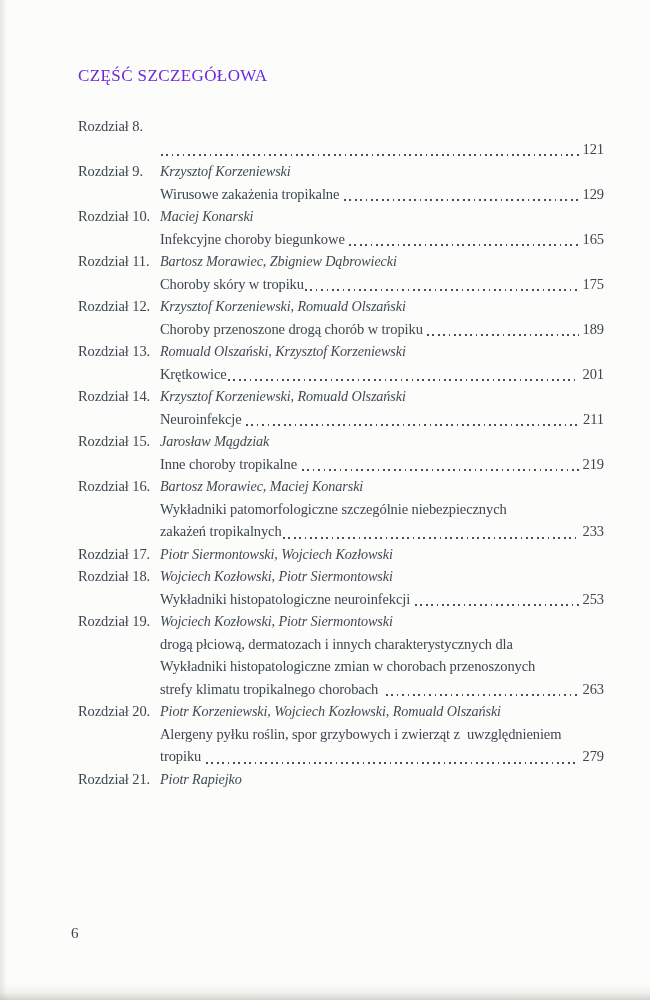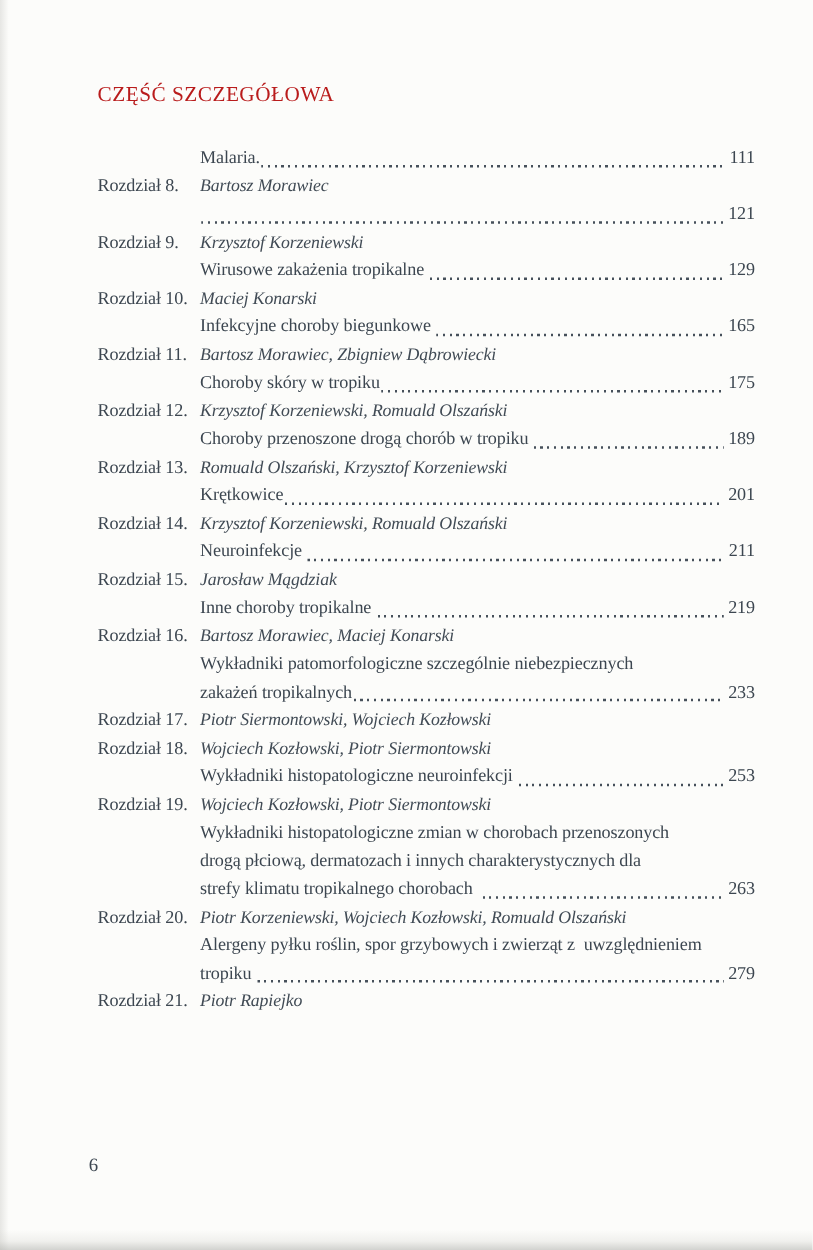--- a/index.html
+++ b/index.html
@@ -34,21 +34,21 @@
     position: absolute;
     left: 78px;
     top: 66px;
     width: 526px;
   }
   .page-title {
     font-size: 17px;
     font-weight: normal;
     letter-spacing: 0.4px;
     margin: 0 0 29px 0;
-    color: #b91c1c;
+    color: #6d28d9;
   }
   .toc {
     font-size: 14.5px;
     letter-spacing: -0.1px;
     line-height: 22.5px;
   }
   .entry {
     display: flex;
     align-items: flex-end;
   }
@@ -103,24 +103,20 @@
 </head>
 <body>
 
 <div class="scan-left-edge"></div>
 
 <main class="page">
   <h1 class="page-title">CZĘŚĆ SZCZEGÓŁOWA</h1>
   <section class="toc" id="toc">
       <div class="entry">
         <div class="chapter">Rozdział 8.</div>
-        <div class="entry-body">
-          <div class="title-line last"><span class="title-text">Malaria.</span><span class="leader"></span><span class="page-ref">111</span></div>
-          <div class="authors">Bartosz Morawiec</div>
-        </div>
       </div>
       <div class="entry">
         <div class="chapter">Rozdział 9.</div>
         <div class="entry-body">
           <div class="title-line last"><span class="leader"></span><span class="page-ref">121</span></div>
           <div class="authors">Krzysztof Korzeniewski</div>
         </div>
       </div>
       <div class="entry">
         <div class="chapter">Rozdział 10.</div>
@@ -188,22 +184,22 @@
       <div class="entry">
         <div class="chapter">Rozdział 19.</div>
         <div class="entry-body">
           <div class="title-line last"><span class="title-text">Wykładniki histopatologiczne neuroinfekcji </span><span class="leader"></span><span class="page-ref">253</span></div>
           <div class="authors">Wojciech Kozłowski, Piotr Siermontowski</div>
         </div>
       </div>
       <div class="entry">
         <div class="chapter">Rozdział 20.</div>
         <div class="entry-body">
+          <div class="title-line">drogą płciową, dermatozach i innych charakterystycznych dla</div>
           <div class="title-line">Wykładniki histopatologiczne zmian w chorobach przenoszonych</div>
-          <div class="title-line">drogą płciową, dermatozach i innych charakterystycznych dla</div>
           <div class="title-line last"><span class="title-text">strefy klimatu tropikalnego chorobach  </span><span class="leader"></span><span class="page-ref">263</span></div>
           <div class="authors">Piotr Korzeniewski, Wojciech Kozłowski, Romuald Olszański</div>
         </div>
       </div>
       <div class="entry">
         <div class="chapter">Rozdział 21.</div>
         <div class="entry-body">
           <div class="title-line">Alergeny pyłku roślin, spor grzybowych i zwierząt z  uwzględnieniem</div>
           <div class="title-line last"><span class="title-text">tropiku </span><span class="leader"></span><span class="page-ref">279</span></div>
           <div class="authors">Piotr Rapiejko</div>

